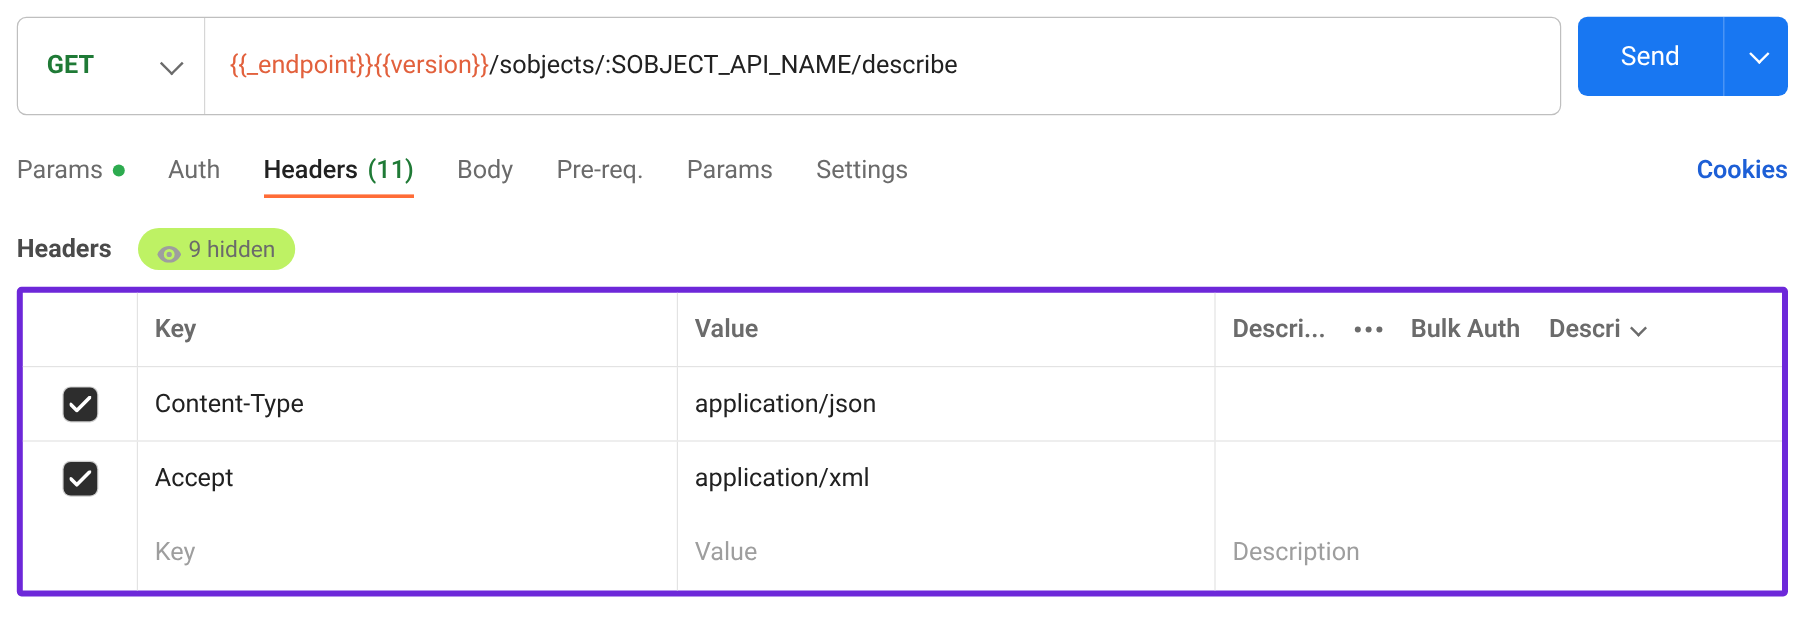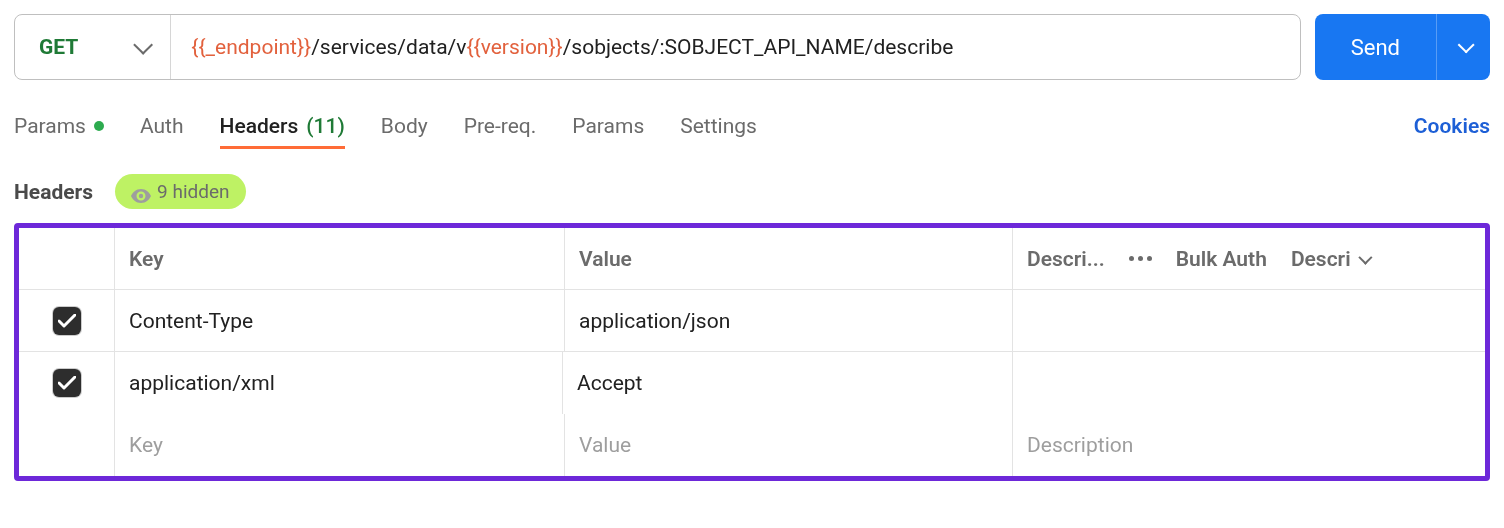--- a/index.html
+++ b/index.html
@@ -18,21 +18,21 @@
     gap: 14px;
     align-items: stretch;
   }
   .url-group {
     flex: 1;
     display: flex;
     border: 1px solid #bfbfbf;
     border-radius: 8px;
     overflow: hidden;
     background: #fff;
-    height: 66px;
+    height: 82px;
   }
   .method-select {
     display: flex;
     align-items: center;
     gap: 56px;
     padding: 0 22px 0 24px;
     color: #1f7a36;
     font-weight: 700;
     border-right: 1px solid #d6d6d6;
     cursor: pointer;
@@ -212,21 +212,20 @@
 <body>
 
 <div class="request-row">
   <div class="url-group">
     <div class="method-select">
       <span>GET</span>
       <span class="chev-down"></span>
     </div>
     <div class="url-input" id="url-input">
         <span class="var">{{_endpoint}}</span>
-        <span class="path">/services/data/v</span>
         <span class="var">{{version}}</span>
         <span class="path">/sobjects/:SOBJECT_API_NAME/describe</span>
       </div>
   </div>
   <div class="send-group">
     <div class="send-btn">
       <span>Send</span>
     </div>
     <div class="send-more">
       <span class="chev-down"></span>
@@ -311,22 +310,22 @@
         <div class="cell col-desc"></div>
       </div>
       <div class="hdr-row">
         <div class="cell col-check">
           <div class="chk">
             <svg width="18" height="14" viewBox="0 0 18 14">
               <path d="M1 7l5 5L17 1" stroke="#fff" stroke-width="3" fill="none" stroke-linecap="round" stroke-linejoin="round"></path>
             </svg>
           </div>
         </div>
+        <div class="cell col-key">Accept</div>
         <div class="cell col-val">application/xml</div>
-        <div class="cell col-key">Accept</div>
         <div class="cell col-desc"></div>
       </div>
     </div>
 
   <div class="hdr-row">
     <div class="cell col-check"></div>
     <div class="cell col-key placeholder">Key</div>
     <div class="cell col-val placeholder">Value</div>
     <div class="cell col-desc placeholder">Description</div>
   </div>

